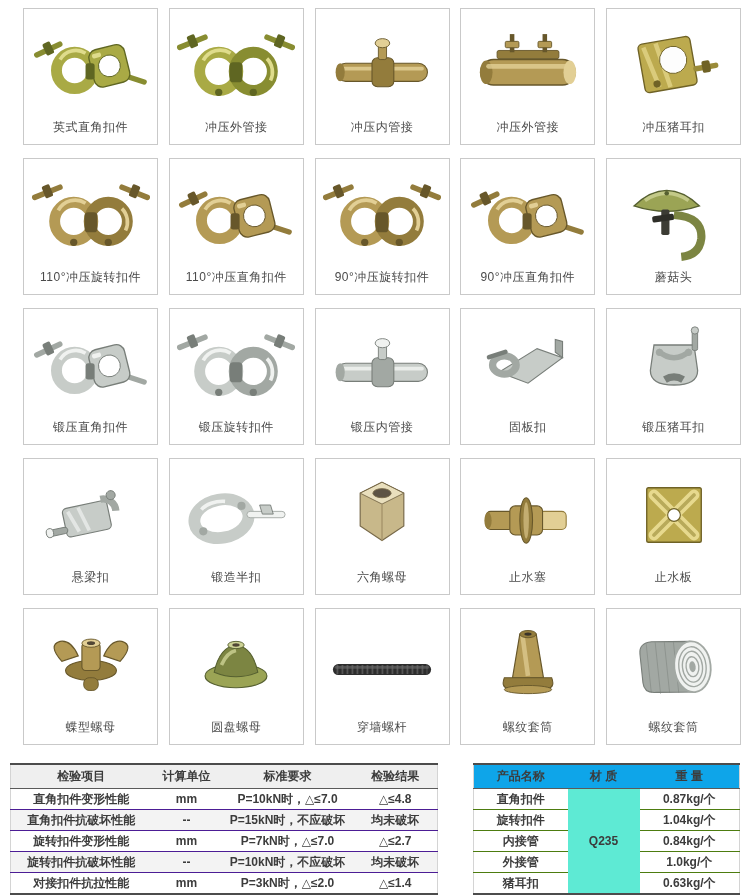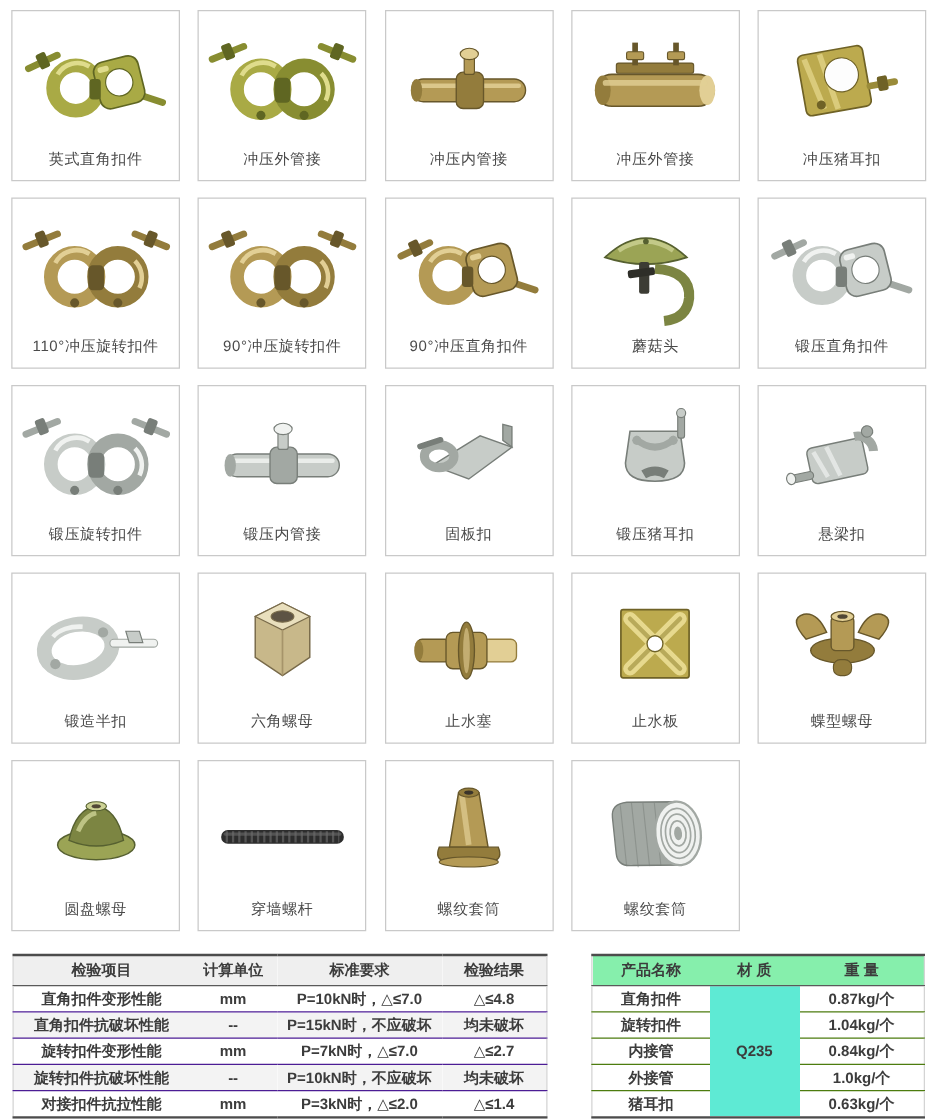--- a/index.html
+++ b/index.html
@@ -7,20 +7,21 @@
     width:750px;height:895px;background:#ffffff;overflow:hidden;
     font-family:"Liberation Sans","DejaVu Sans",sans-serif;
     -webkit-font-smoothing:antialiased;
   }
   .grid{
     display:grid;
     grid-template-columns:repeat(5,135px);
     justify-content:space-between;
     row-gap:13px;
     padding:8px 9px 0 9px;
+    margin-left:14px;
   }
   .card{
     box-sizing:border-box;
     height:137px;
     border:1px solid #c9c9c9;
     background:#fff;
     display:flex;flex-direction:column;align-items:center;
   }
   .card .img{
     flex:1;width:100%;
@@ -49,21 +50,21 @@
     padding:0 2px;white-space:nowrap;overflow:hidden;
     font-weight:600;
   }
   th{height:23px;font-weight:bold;border-bottom:1px solid #5a5a5a;}
   td{height:20px;}
   .t-left{width:427px;}
   .t-right{width:266px;}
   .t-left thead th{background:#efefef;}
   .t-left tbody tr:nth-child(even){background:#f3f3f3;}
   .t-left tbody tr + tr td{border-top:1px solid #4c1d95;}
-  .t-right thead th{background:#86efac;}
+  .t-right thead th{background:#0ea5e9;}
   .t-right tbody tr + tr td{border-top:1px solid #4d7c0f;}
   .t-right td.mat{
     background:#5eead4;border-top:none !important;
     font-weight:600;
   }
 </style>
 </head>
 <body>
 
 <div class="grid" id="grid">
@@ -167,20 +168,40 @@
     <circle cx="47" cy="57" r="21" fill="none" stroke="#b49a55" stroke-width="12"></circle>
     <path d="M30,45 a21,21 0 0 1 30,-8" stroke="#e2cf95" stroke-width="4" fill="none"></path>
     <circle cx="85" cy="57" r="21" fill="none" stroke="#937c3c" stroke-width="12"></circle>
     <path d="M100,43 a21,21 0 0 1 4,24" stroke="#e2cf95" stroke-width="4" fill="none"></path>
     <rect x="59" y="47" width="14" height="22" rx="4" fill="#67572a"></rect>
     <circle cx="47" cy="80" r="4" fill="#67572a"></circle>
           <circle cx="85" cy="80" r="4" fill="#67572a"></circle>
         </svg>
       </div>
       <div class="label">110°冲压旋转扣件</div>
+    </div>
+    <div class="card">
+      <div class="img">
+        <svg viewBox="0 0 132 100" width="120" height="92" aria-hidden="true">
+    <g>
+            <rect x="2" y="30" width="34" height="6" rx="3" fill="#937c3c" transform="rotate(-25 19 33)"></rect>
+            <rect x="15" y="25" width="9" height="14" rx="2" fill="#67572a" transform="rotate(-25 19 33)"></rect>
+          </g>
+    <rect x="98" y="62" width="30" height="6" rx="3" fill="#937c3c" transform="rotate(18 113 65)"></rect>
+    <circle cx="48" cy="56" r="20" fill="none" stroke="#b49a55" stroke-width="12"></circle>
+    <path d="M32,44 a20,20 0 0 1 28,-7" stroke="#e2cf95" stroke-width="4" fill="none"></path>
+    <g transform="rotate(-14 86 50)">
+      <rect x="66" y="30" width="40" height="42" rx="9" fill="#b49a55" stroke="#67572a" stroke-width="1.5"></rect>
+      <circle cx="86" cy="51" r="12" fill="#ffffff" stroke="#67572a" stroke-width="1"></circle>
+      <rect x="70" y="34" width="10" height="5" rx="2" fill="#e2cf95"></rect>
+    </g>
+    <rect x="60" y="48" width="10" height="18" rx="3" fill="#67572a"></rect>
+        </svg>
+      </div>
+      <div class="label">110°冲压直角扣件</div>
     </div>
     <div class="card">
       <div class="img">
         <svg viewBox="0 0 132 100" width="120" height="92" aria-hidden="true">
     <g>
             <rect x="0" y="22" width="36" height="6" rx="3" fill="#937c3c" transform="rotate(-22 18 25)"></rect>
             <rect x="14" y="17" width="9" height="14" rx="2" fill="#67572a" transform="rotate(-22 18 25)"></rect>
           </g>
     <g>
             <rect x="96" y="22" width="36" height="6" rx="3" fill="#937c3c" transform="rotate(22 114 25)"></rect>

